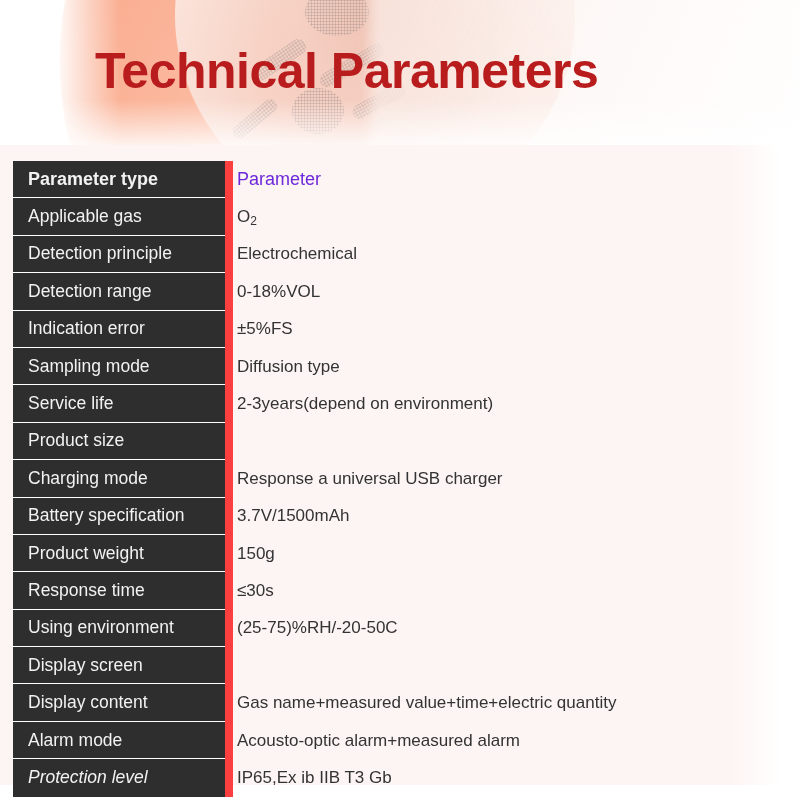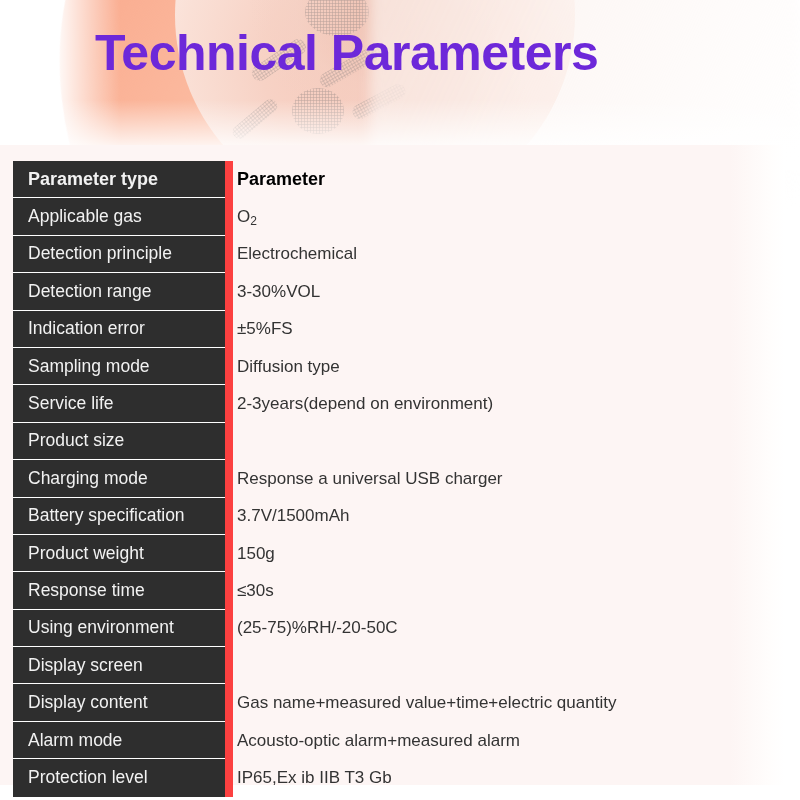--- a/index.html
+++ b/index.html
@@ -110,25 +110,25 @@
     height: 640px;
     background: linear-gradient(90deg,
                 #fdf5f4 0%, #fdf5f4 93%, #fffdfc 98%, #ffffff 100%);
     z-index: 1;
   }
 
   
   #page-title {
     position: absolute;
     left: 95px;
-    top: 24px;
+    top: 42px;
     z-index: 3;
     font-size: 50px;
     font-weight: bold;
-    color: #6d28d9;
+    color: #b91c1c;
     letter-spacing: -0.5px;
     white-space: nowrap;
     font-family: "Liberation Sans", sans-serif;
   }
 
   
   #spec-table {
     position: absolute;
     left: 0;
     top: 145px;
@@ -151,39 +151,40 @@
     align-items: center;
     padding-left: 15px;
     box-sizing: border-box;
     font-size: 17.5px;
     border-bottom: 1.6px solid #ffffff;
     position: relative;
     z-index: 2;
   }
   .spec-row:last-child .type-cell {
     border-bottom: none;
+    font-style: italic;
   }
   .header-row .type-cell {
     font-weight: bold;
     font-size: 18px;
   }
   .value-cell {
     flex: 1;
     display: flex;
     align-items: center;
     padding-left: 12px;
     box-sizing: border-box;
     font-size: 17px;
     color: #333333;
     white-space: nowrap;
   }
   .header-row .value-cell {
-    font-weight: bold;
+    font-weight: normal;
     font-size: 18px;
-    color: #000000;
+    color: #6d28d9;
   }
   .value-cell sub {
     font-size: 12px;
     vertical-align: baseline;
     position: relative;
     top: 4px;
   }
 
   
   #red-accent {
@@ -244,21 +245,21 @@
       <div class="spec-row">
         <div class="type-cell">Applicable gas</div>
         <div class="value-cell">O<sub>2</sub></div>
       </div>
       <div class="spec-row">
         <div class="type-cell">Detection principle</div>
         <div class="value-cell">Electrochemical</div>
       </div>
       <div class="spec-row">
         <div class="type-cell">Detection range</div>
-        <div class="value-cell">3-30%VOL</div>
+        <div class="value-cell">0-18%VOL</div>
       </div>
       <div class="spec-row">
         <div class="type-cell">Indication error</div>
         <div class="value-cell">±5%FS</div>
       </div>
       <div class="spec-row">
         <div class="type-cell">Sampling mode</div>
         <div class="value-cell">Diffusion type</div>
       </div>
       <div class="spec-row">

